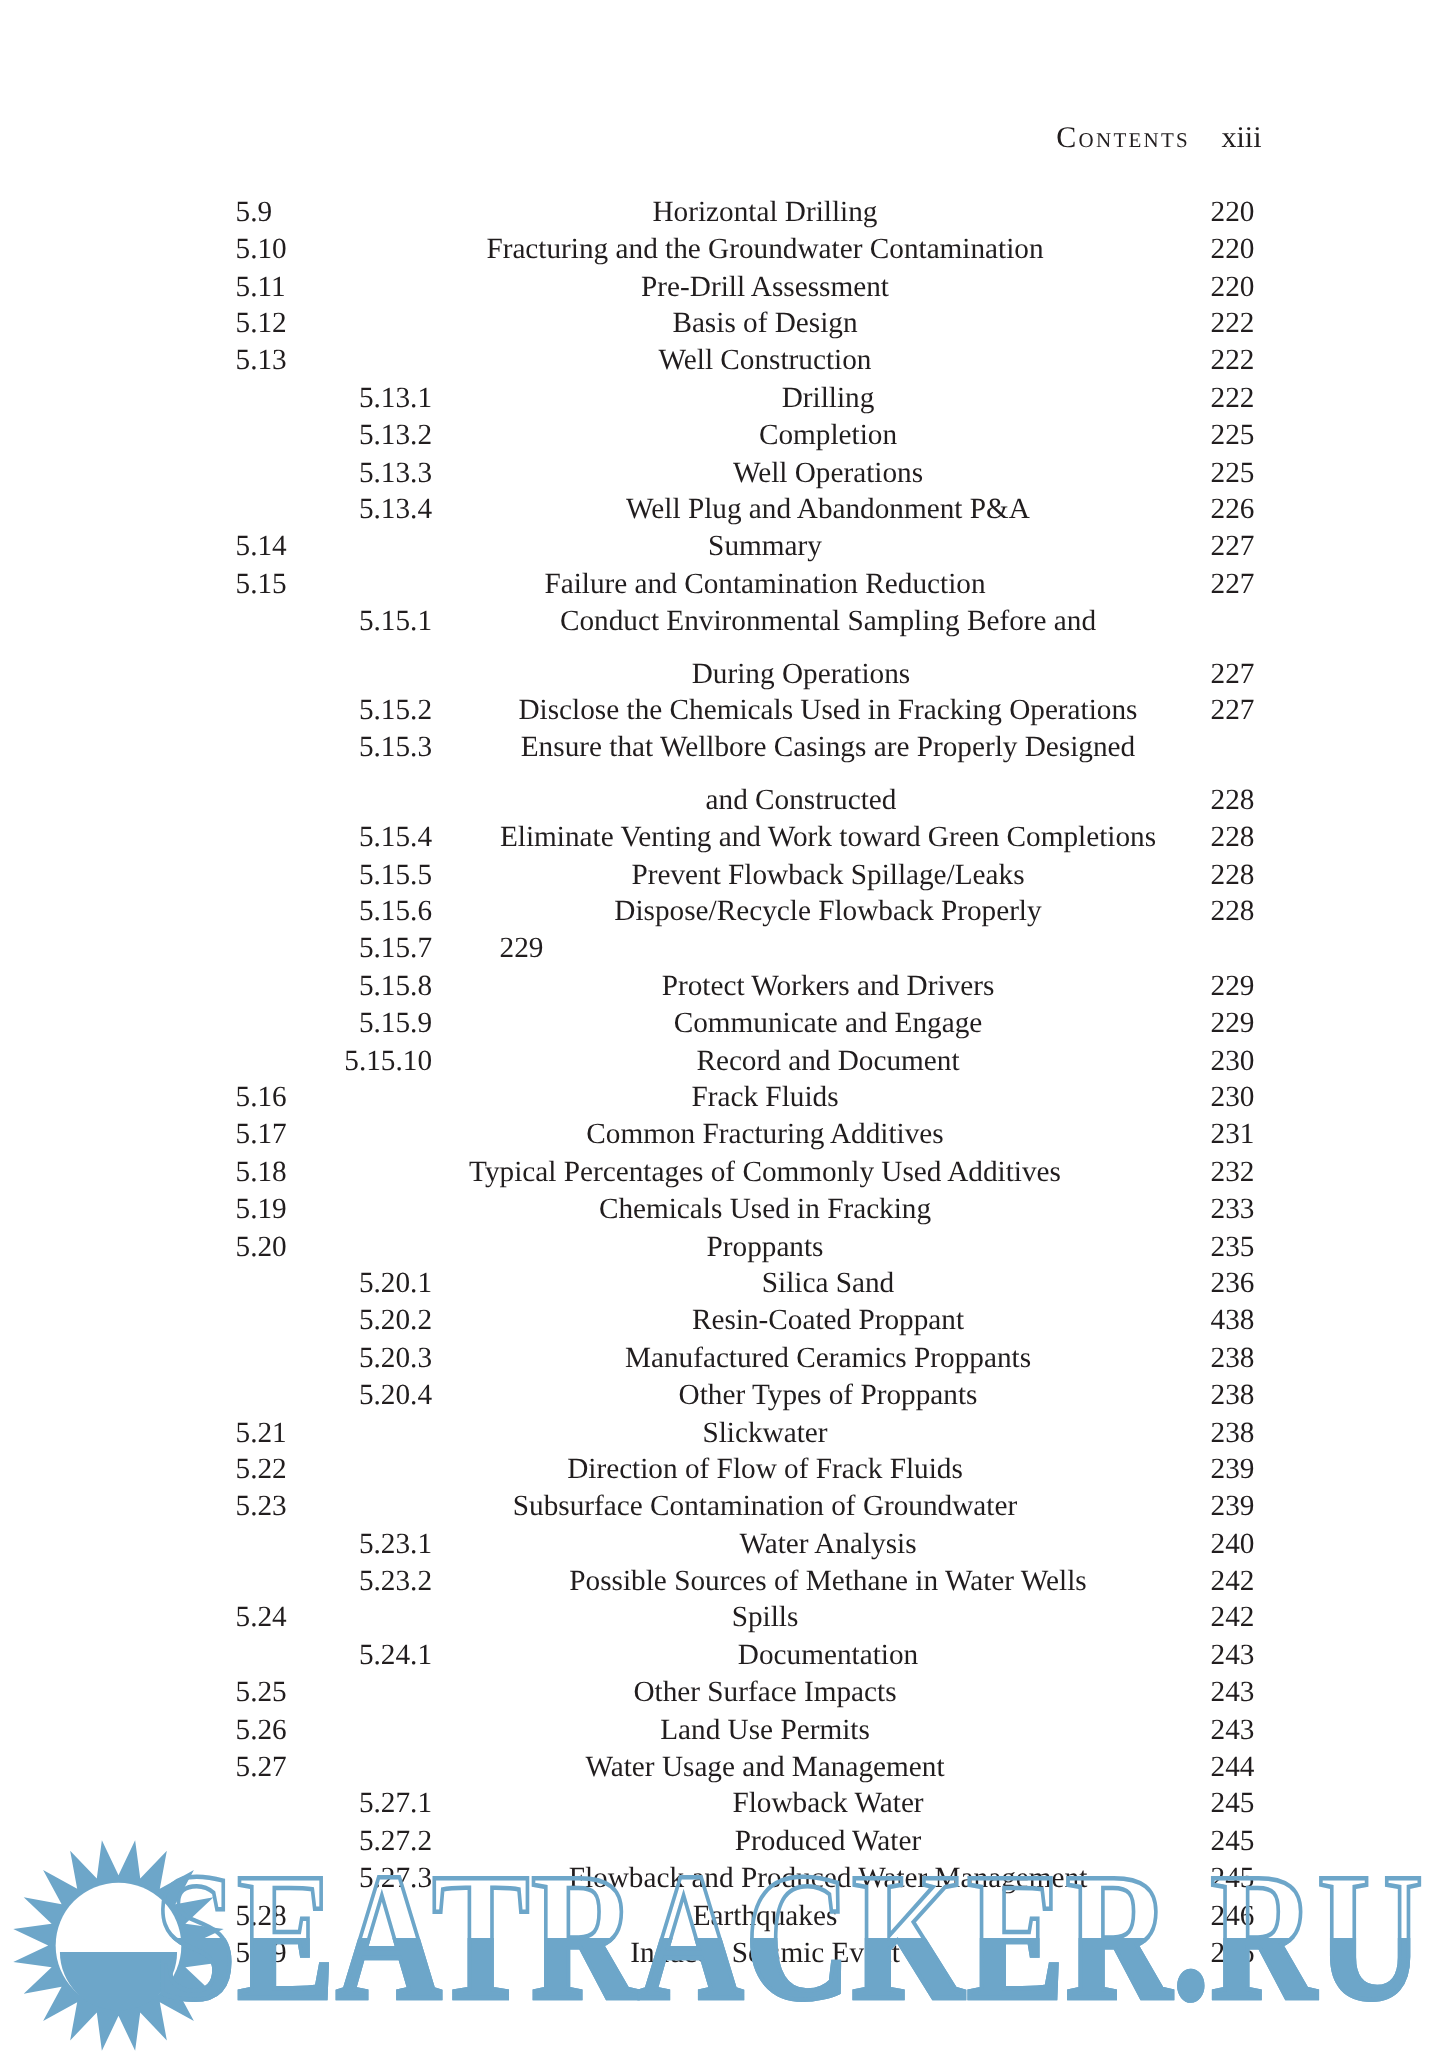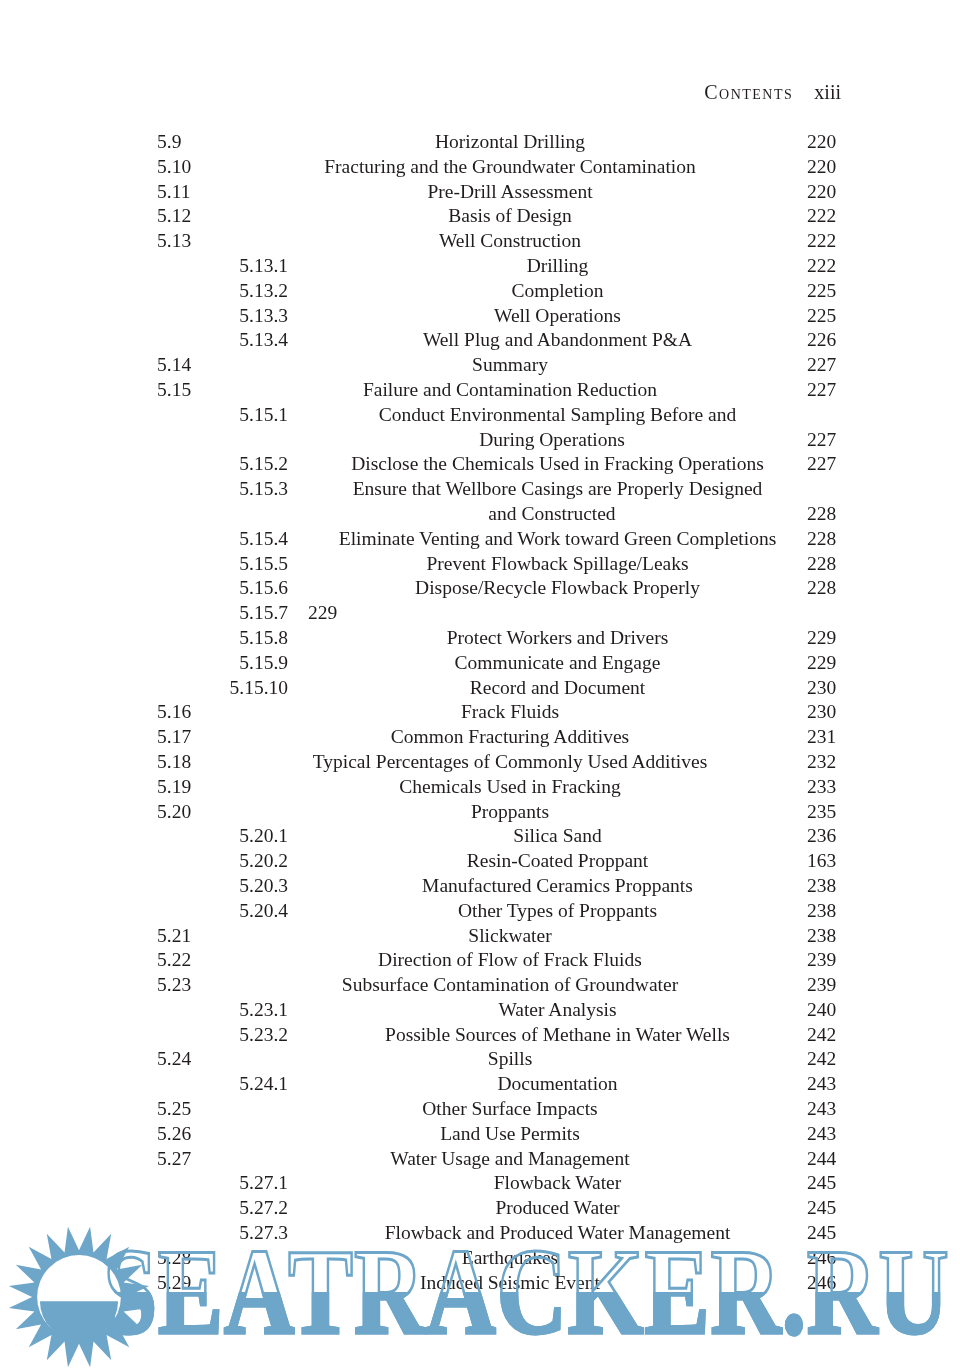--- a/index.html
+++ b/index.html
@@ -22,28 +22,28 @@
   }
   .page-header .sc { font-variant: small-caps; letter-spacing: 1.5px; }
   .page-header .roman { margin-left: 21px; }
 
   
   .toc {
     position: absolute;
     top: 130px; left: 157px; width: 684px;
     font-size: 19.5px;
   }
-  .row { display: flex; line-height: 24.8px; white-space: nowrap; }
+  .row { display: flex; line-height: 24.8px; white-space: nowrap; gap: 36px; }
   .row .num  { flex: none; }
   .row .title { flex: 1 1 auto; overflow: hidden; text-align: center; }
   .row .page { flex: none; text-align: left; min-width: 34px; }
   .lvl1 .num { width: 56px; text-align: left; }
   .lvl2 { padding-left: 61px; }
-  .lvl2 .num { width: 70px; text-align: right; margin-right: 20px; }
-  .cont { padding-left: 140px; }
+  .lvl2 .num { width: 70px; text-align: right; margin-right: 9px; }
+  .cont { padding-left: 140px; margin-top: 10px; }
 
   
   .watermark {
     position: absolute; inset: 0;
     z-index: 5;
     pointer-events: none;
     padding-left: 28px;
   }
   .wm-sun {
     position: absolute;
@@ -220,21 +220,21 @@
       <span class="page">235</span>
     </div>
     <div class="row lvl2">
       <span class="num">5.20.1</span>
       <span class="title">Silica Sand</span>
       <span class="page">236</span>
     </div>
     <div class="row lvl2">
       <span class="num">5.20.2</span>
       <span class="title">Resin-Coated Proppant</span>
-      <span class="page">163</span>
+      <span class="page">438</span>
     </div>
     <div class="row lvl2">
       <span class="num">5.20.3</span>
       <span class="title">Manufactured Ceramics Proppants</span>
       <span class="page">238</span>
     </div>
     <div class="row lvl2">
       <span class="num">5.20.4</span>
       <span class="title">Other Types of Proppants</span>
       <span class="page">238</span>

